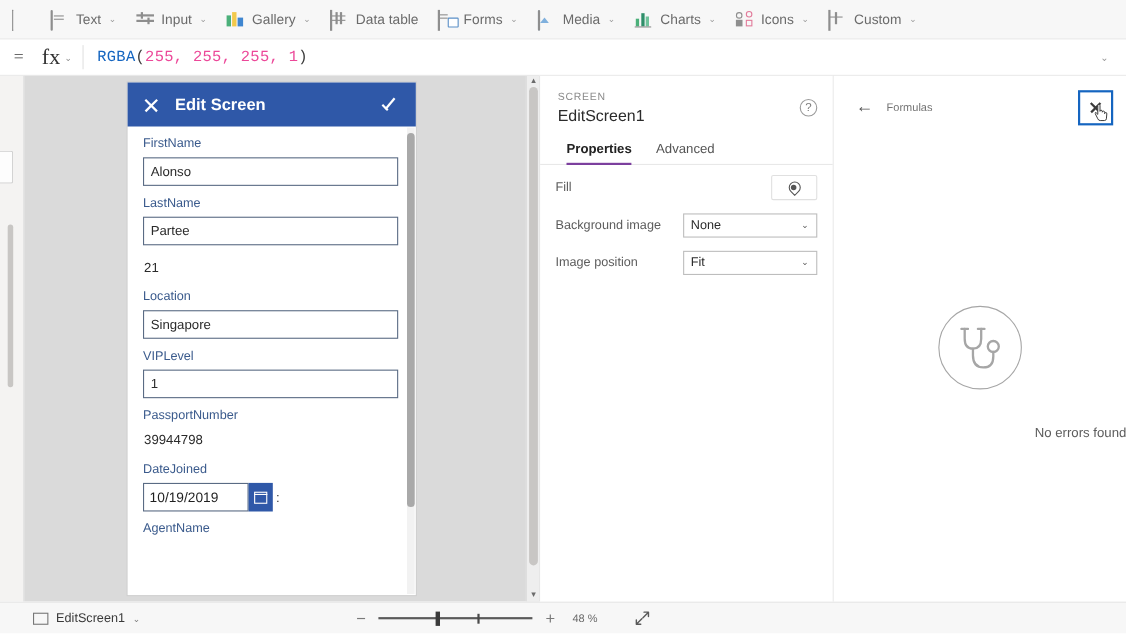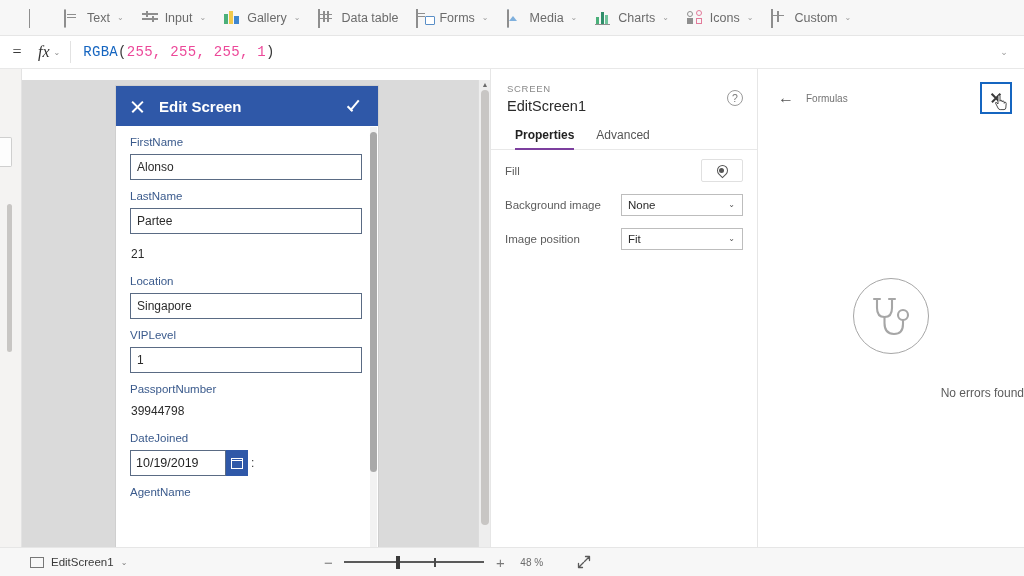--- a/index.html
+++ b/index.html
@@ -8,21 +8,21 @@
     font-family: "Liberation Sans", sans-serif;
     background: #ffffff;
     overflow: hidden;
   }
   #app { position: relative; width: 1024px; height: 576px; }
 
   
   .toolbar {
     position: absolute; left: 0; top: 0; width: 1024px; height: 36px;
     background: #f7f7f7; border-bottom: 1px solid #e6e6e6;
-    display: flex; align-items: center; padding-left: 20px;
+    display: flex; align-items: center; padding-left: 2px;
   }
   .tb-item {
     display: flex; align-items: center; gap: 6px;
     height: 36px; padding: 0 9px; cursor: default; white-space: nowrap;
   }
   .tb-item .tb-label { font-size: 12.5px; color: #6b6b6b; }
   .tb-chev { font-size: 8px; color: #9a9a9a; margin-left: 1px; }
   .tb-ico { width: 17px; height: 15px; position: relative; flex: 0 0 auto; }
 
   
@@ -73,21 +73,21 @@
     display: flex; align-items: center;
   }
   .fx-eq {
     width: 34px; text-align: center; font-size: 16px; color: #3a3a3a;
     font-family: "Liberation Serif", serif;
   }
   .fx-fx {
     display: flex; align-items: center; gap: 4px; padding: 0 10px 0 4px;
     border-right: 1px solid #e2e2e2; height: 22px;
   }
-  .fx-fx .fxg { font-family: "Liberation Serif", serif; font-style: italic; font-size: 16px; color: #333; }
+  .fx-fx .fxg { font-family: "Liberation Serif", serif; font-size: 20px; color: #333; }
   .fx-fx .fxchev { font-size: 8px; color: #8a8a8a; }
   .fx-input {
     flex: 1; height: 33px; display: flex; align-items: center;
     padding-left: 12px; font-family: "Liberation Mono", monospace; font-size: 14px;
     letter-spacing: .3px;
   }
   .fx-fn { color: #1565c0; }
   .fx-paren { color: #3a3a3a; }
   .fx-num { color: #ec4899; }
   .fx-chev-right { width: 40px; text-align: center; font-size: 9px; color: #9a9a9a; }
@@ -101,21 +101,21 @@
     position: absolute; left: 0; top: 68px; width: 12px; height: 30px;
     border: 1px solid #cfcfcf; border-left: none; background: #fdfdfd; border-radius: 0 2px 2px 0;
   }
   .rail-scroll {
     position: absolute; left: 7px; top: 135px; width: 5px; height: 148px;
     background: #c8c6c4; border-radius: 3px;
   }
 
   
   .canvas {
-    position: absolute; left: 22px; top: 80px; width: 468px; height: 478px;
+    position: absolute; left: 22px; top: 69px; width: 468px; height: 478px;
     background: #dadada; overflow: hidden;
   }
   .canvas-scroll-track {
     position: absolute; right: 0; top: 0; width: 12px; height: 478px;
     background: #eeeeee; border-left: 1px solid #dcdcdc;
   }
   .canvas-scroll-thumb {
     position: absolute; left: 2px; top: 10px; width: 8px; height: 435px;
     background: #c8c6c4; border-radius: 4px;
   }

